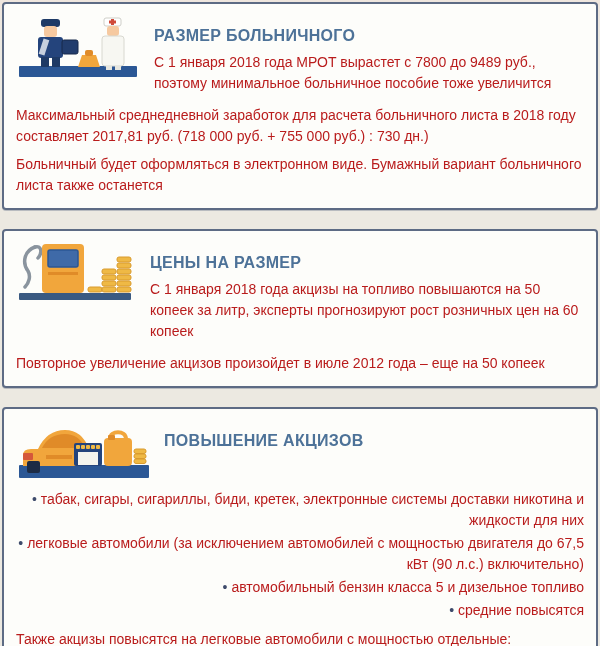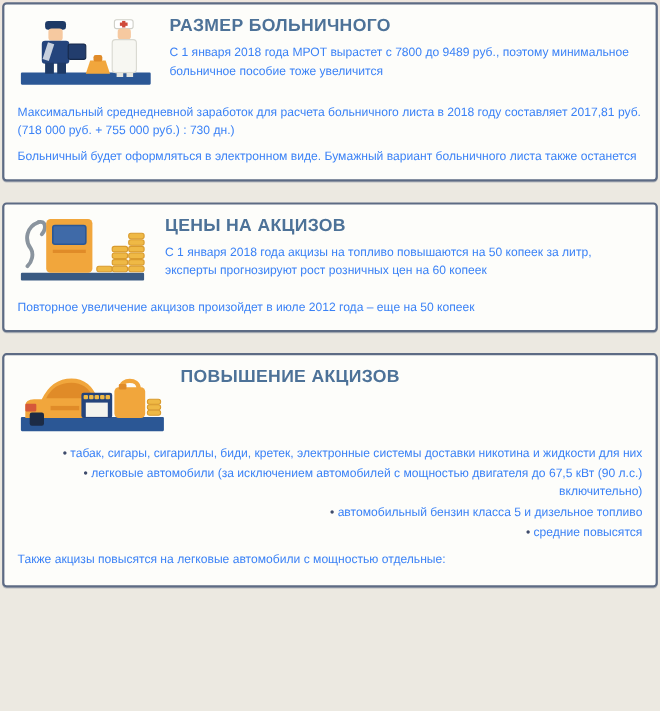--- a/index.html
+++ b/index.html
@@ -24,26 +24,26 @@
   }
   .card:last-child { margin-bottom: 0; }
   .card-head { display: flex; align-items: flex-start; }
   .icon-box { flex: 0 0 auto; margin: 3px 14px 2px 2px; }
   .head-text { flex: 1 1 auto; padding-top: 2px; }
   h2 {
     font-size: 16px;
     font-weight: bold;
     color: #4d7298;
     letter-spacing: .3px;
-    margin: 2px 0 7px 0;
+    margin: 14px 0 7px 0;
   }
   p, .bullet {
-    font-size: 11px;
+    font-size: 14px;
     line-height: 1.5;
-    color: #3b82f6;
+    color: #b91c1c;
     margin: 4px 0;
   }
   .full { margin-top: 7px; }
   .bullets { list-style: none; }
   .bullet { margin: 2px 0; text-align: right; }
   .bullet::before { content: "\2022\00a0"; color: #3e4b6b; }
   .subhead { margin-top: 8px; margin-bottom: 7px; }
 </style>
 </head>
 <body>
@@ -107,21 +107,21 @@
             <rect x="99" y="16" width="14" height="5" rx="2"></rect>
             <rect x="99" y="22" width="14" height="5" rx="2"></rect>
             <rect x="99" y="28" width="14" height="5" rx="2"></rect>
             <rect x="99" y="34" width="14" height="5" rx="2"></rect>
             <rect x="99" y="40" width="14" height="5" rx="2"></rect>
             <rect x="99" y="46" width="14" height="5" rx="2"></rect>
           </g>
         </svg>
       </div>
       <div class="head-text">
-        <h2>ЦЕНЫ НА АКЦИЗОВ</h2>
+        <h2>ЦЕНЫ НА РАЗМЕР</h2>
         <p>С 1 января 2018 года акцизы на топливо повышаются на 50 копеек за литр, эксперты прогнозируют рост розничных цен на 60 копеек</p>
       </div>
     </div>
     <p class="full">Повторное увеличение акцизов произойдет в июле 2012 года – еще на 50 копеек</p>
   </section>
 
   <section class="card">
     <div class="card-head">
       <div class="icon-box">
         <svg width="132" height="62" viewBox="0 0 132 62">

